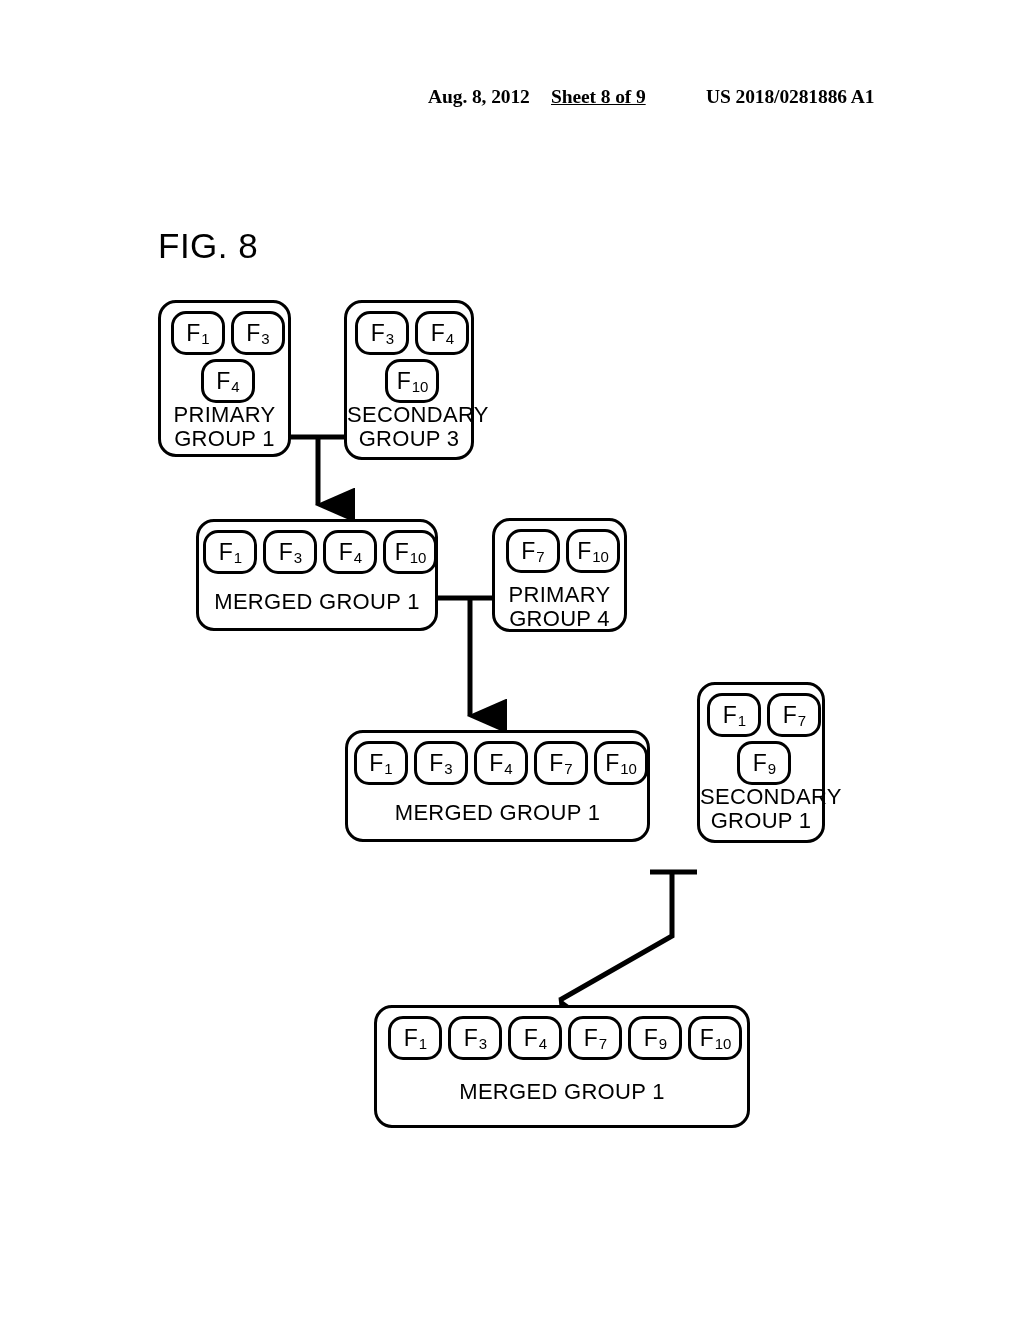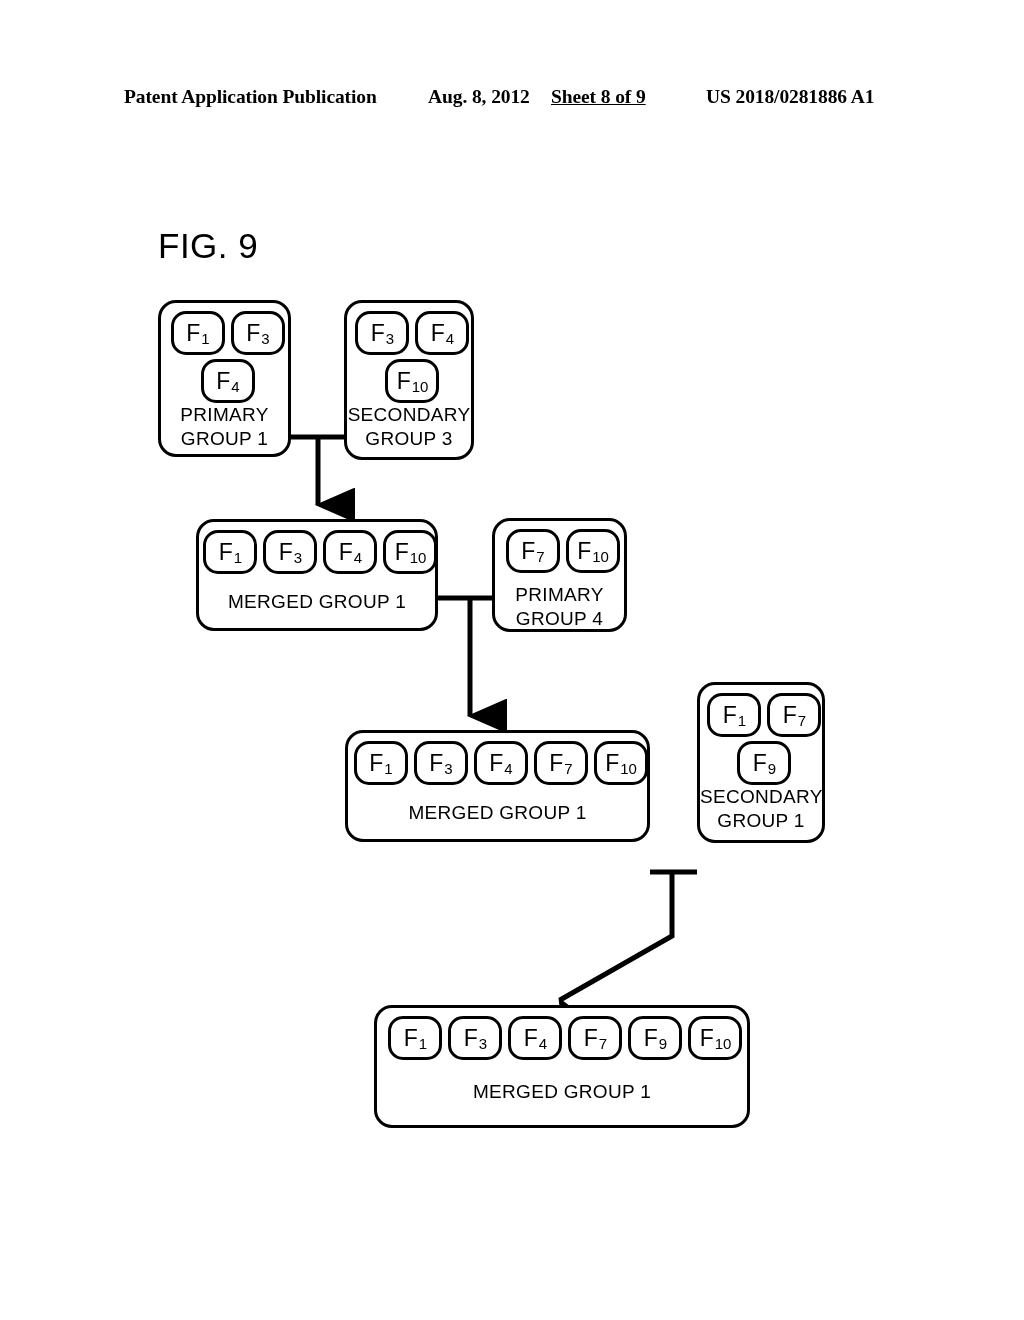--- a/index.html
+++ b/index.html
@@ -59,21 +59,21 @@
     box-sizing: border-box;
     border: 3px solid #000;
     border-radius: 18px;
     background: #fff;
   }
   .group-label {
     position: absolute;
     left: 0;
     width: 100%;
     text-align: center;
-    font-size: 19px;
+    font-size: 22px;
     line-height: 24px;
     letter-spacing: 0.3px;
     white-space: pre-line;
   }
 
   
   .chip {
     position: absolute;
     box-sizing: border-box;
     border: 3px solid #000;
@@ -101,27 +101,26 @@
     top: 0;
     width: 1024px;
     height: 1320px;
     pointer-events: none;
   }
 </style>
 </head>
 <body>
 
 <div class="patent-header">
-  <span class="ph-pub">Patent Application Publication</span>
   <span class="ph-date">Aug. 8, 2012</span>
   <span class="ph-sheet">Sheet 8 of 9</span>
   <span class="ph-num">US 2018/0281886 A1</span>
 </div>
 
-<div class="fig-title">FIG. 9</div>
+<div class="fig-title">FIG. 8</div>
 
 <div id="diagram">
   <svg id="connectors" viewBox="0 0 1024 1320" xmlns="http://www.w3.org/2000/svg">
     <defs>
       <marker id="arrowhead" markerWidth="7" markerHeight="8" refX="3.5" refY="7.4" orient="auto" markerUnits="strokeWidth">
         <polygon points="0,0 7,0 3.5,8" fill="#000"></polygon>
       </marker>
     </defs>
     <g id="connector-group" fill="none" stroke="#000" stroke-width="5" stroke-linecap="butt" stroke-linejoin="miter">
         <polyline points="291,437 344,437"></polyline>

